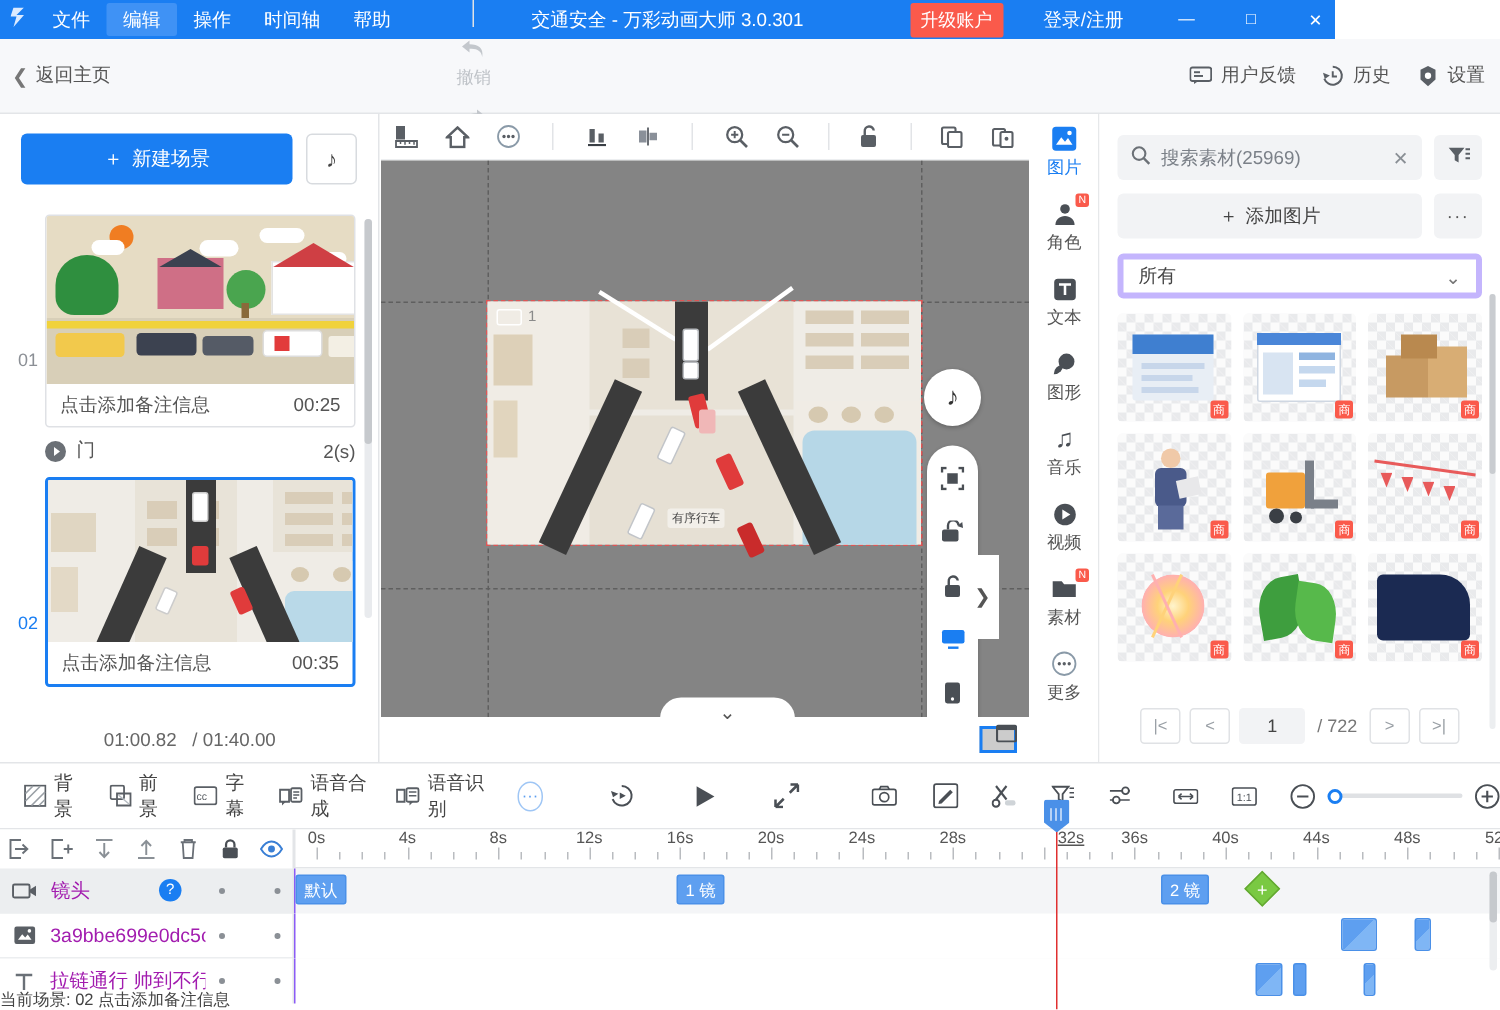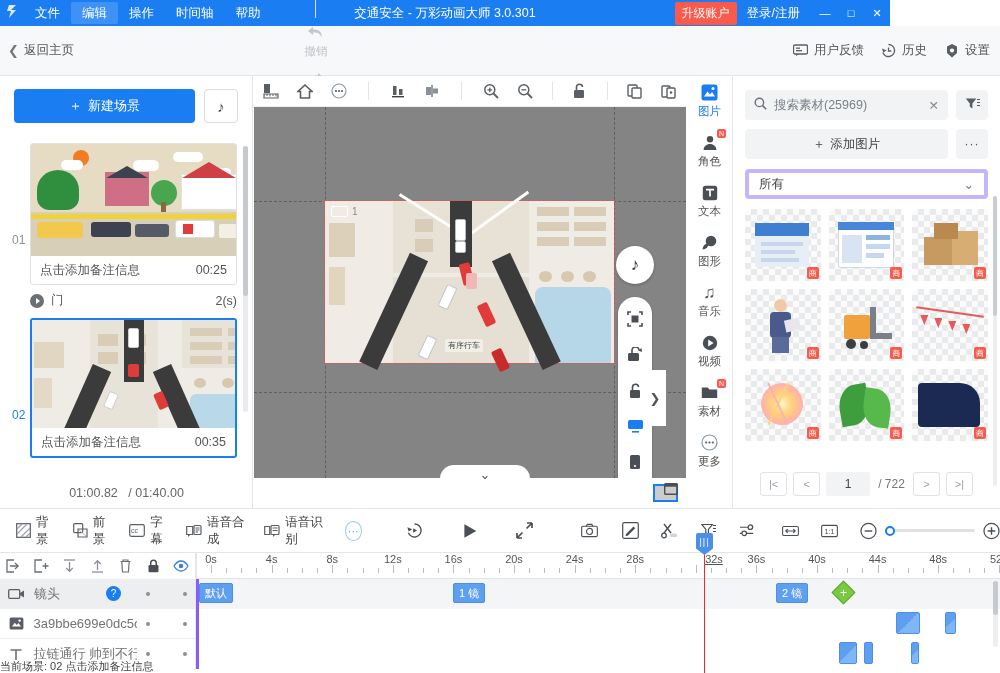--- a/index.html
+++ b/index.html
@@ -17,21 +17,21 @@
     background:#1a7ef2; color:#fff; display:flex; align-items:center;
   }
   .logo { width:24px; text-align:center; font-size:13px; color:#e8f1ff; }
   .menu { display:flex; align-items:center; gap:0px; }
   .menu-item { padding:3px 11px; font-size:12.5px; color:#fff; cursor:default; line-height:16px;}
   .menu-item.active { background:#3f92f5; border-radius:2px; }
   .title-center {
     position:absolute; left:0; right:0; text-align:center; font-size:12.5px; color:#fff;
     pointer-events:none;
   }
-  .title-right { margin-left:auto; display:flex; align-items:center; gap:0; position:relative; z-index:2;}
+  .title-right { margin-left:auto; display:flex; align-items:center; gap:17px; position:relative; z-index:2;}
   .upgrade { background:#fa5a4b; color:#fff; font-size:12px; padding:3px 7px; border-radius:2px; margin-right:10px;}
   .login { font-size:12.5px; color:#fff; margin-right:12px; }
   .winbtn { width:26px; text-align:center; font-size:11px; color:#fff; }
 
   
   .toolbar {
     position:absolute; left:0; top:26px; width:1000px; height:50px;
     background:#f7f8fa; border-bottom:1px solid #e3e5e8; display:flex; align-items:center;
   }
   .back { display:flex; align-items:center; gap:5px; padding-left:8px; font-size:12.5px; color:#555; }
@@ -185,24 +185,24 @@
   .tl-head { width:196px; height:26px; display:flex; align-items:center; gap:0; border-right:1px solid #e3e5e8;}
   .tlh { width:28px; height:26px; display:flex; align-items:center; justify-content:center; color:#6a7077;}
   .ruler { position:absolute; left:196px; top:0; width:804px; height:26px; border-bottom:1px solid #e3e5e8; border-left:1px solid #e3e5e8;}
   .tick { position:absolute; top:15px; width:1px; height:5px; background:#b9bcc0;}
   .tick.maj { top:12px; height:8px; }
   .tlabel { position:absolute; top:0px; font-size:11px; color:#555; transform:translateX(-50%);}
   .rows { position:absolute; left:0; top:26px; width:1000px; height:94px;}
   .row { height:30px; display:flex; align-items:center; border-bottom:1px solid #eceef0; position:relative;}
   .row.sel { background:#eceef0; }
   .row-label { width:196px; display:flex; align-items:center; gap:9px; padding-left:8px; border-right:1px solid #e3e5e8; height:30px;}
-  .row-name { font-size:13px; color:#737373; white-space:nowrap; overflow:hidden; }
+  .row-name { font-size:13px; color:#a21caf; white-space:nowrap; overflow:hidden; }
   .qmark { width:15px; height:15px; border-radius:50%; background:#1a7ef2; color:#fff; font-size:10px; display:flex; align-items:center; justify-content:center; margin-left:auto;}
   .dot { width:4px; height:4px; border-radius:50%; background:#8b9096; }
-  .track { position:absolute; left:196px; top:0; right:0; height:30px; background:#f4f5f7; border-left:3px solid #8b5cf6;}
+  .track { position:absolute; left:196px; top:0; right:0; height:30px; background:#f4f5f7; border-left:1px solid #8b5cf6;}
   .chip { position:absolute; top:4px; height:20px; background:#5e9ff0; color:#fff; font-size:11px; border-radius:2px;
           display:flex; align-items:center; justify-content:center; padding:0 5px; border:1px solid #4a90e8;}
   .diamond { position:absolute; top:5px; width:17px; height:17px; background:#7ac943; transform:rotate(45deg); border:1px solid #63a832;}
   .diamond:after { content:"+"; position:absolute; inset:0; transform:rotate(-45deg); color:#fff; font-size:12px; display:flex; align-items:center; justify-content:center;}
   .clip { position:absolute; top:3px; height:22px; background:linear-gradient(135deg,#5e9ff0 0%,#5e9ff0 50%,#7fb6f5 50%,#7fb6f5 100%); border:1px solid #4a90e8; border-radius:2px;}
   .playhead { position:absolute; left:704px; top:0px; width:1px; height:120px; background:#e03030; z-index:6;}
   .playhead-grip { position:absolute; left:-8px; top:-20px; width:17px; height:22px; background:#4a90e8; border-radius:2px 2px 0 0;
                    clip-path: polygon(0 0,100% 0,100% 70%,50% 100%,0 70%); display:flex; align-items:center; justify-content:center;}
   .grip-lines { color:#fff; font-size:9px; letter-spacing:1px; margin-top:-4px;}
   .status-strip { position:absolute; left:0; bottom:0; width:196px; height:14px; font-size:11px; color:#444; white-space:nowrap; overflow:hidden;}

